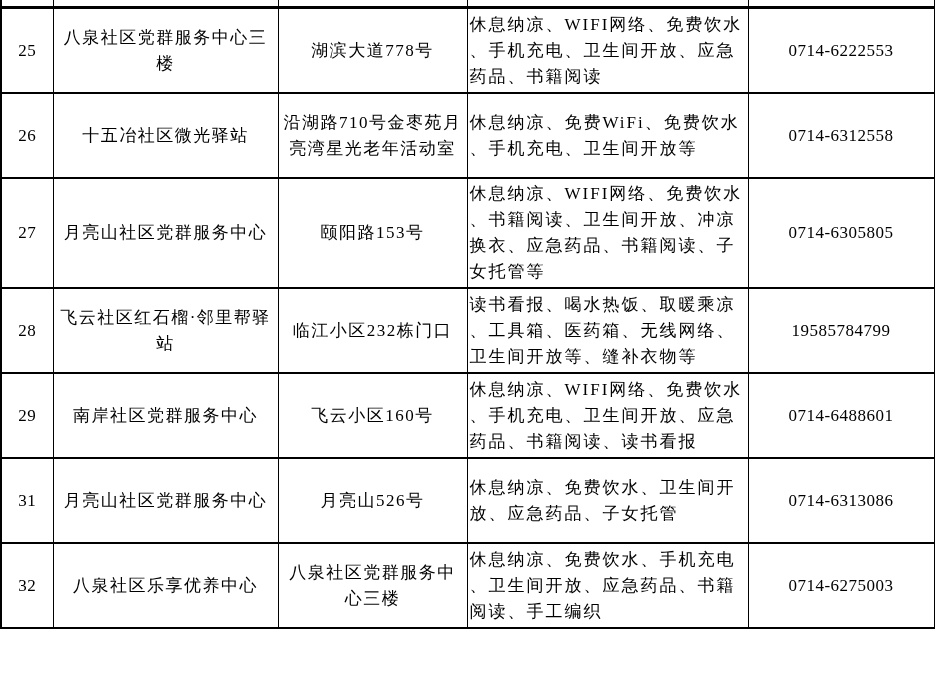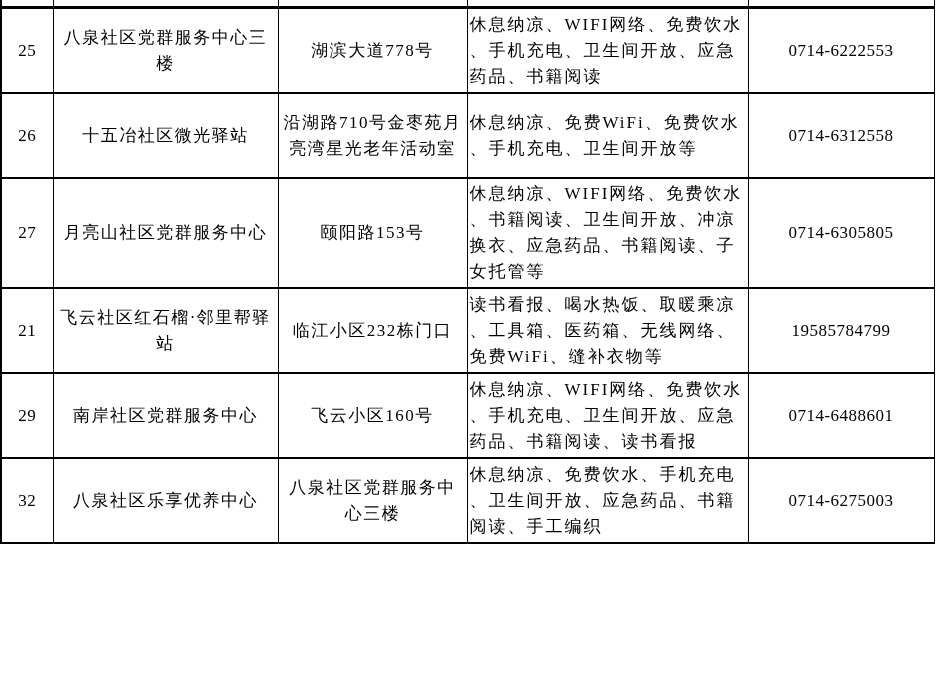--- a/index.html
+++ b/index.html
@@ -82,32 +82,39 @@
     <td class="c-phone">0714-6312558</td>
   </tr>
         <tr class="data-row">
     <td class="c-num">27</td>
     <td class="c-name">月亮山社区党群服务中心</td>
     <td class="c-addr">颐阳路153号</td>
     <td class="c-serv">休息纳凉、WIFI网络、免费饮水、书籍阅读、卫生间开放、冲凉换衣、应急药品、书籍阅读、子女托管等</td>
     <td class="c-phone">0714-6305805</td>
   </tr>
         <tr class="data-row">
-    <td class="c-num">21</td>
+    <td class="c-num">28</td>
     <td class="c-name">飞云社区红石榴·邻里帮驿站</td>
     <td class="c-addr">临江小区232栋门口</td>
-    <td class="c-serv">读书看报、喝水热饭、取暖乘凉、工具箱、医药箱、无线网络、免费WiFi、缝补衣物等</td>
+    <td class="c-serv">读书看报、喝水热饭、取暖乘凉、工具箱、医药箱、无线网络、卫生间开放等、缝补衣物等</td>
     <td class="c-phone">19585784799</td>
   </tr>
         <tr class="data-row">
     <td class="c-num">29</td>
     <td class="c-name">南岸社区党群服务中心</td>
     <td class="c-addr">飞云小区160号</td>
     <td class="c-serv">休息纳凉、WIFI网络、免费饮水、手机充电、卫生间开放、应急药品、书籍阅读、读书看报</td>
     <td class="c-phone">0714-6488601</td>
+  </tr>
+        <tr class="data-row">
+    <td class="c-num">31</td>
+    <td class="c-name">月亮山社区党群服务中心</td>
+    <td class="c-addr">月亮山526号</td>
+    <td class="c-serv">休息纳凉、免费饮水、卫生间开放、应急药品、子女托管</td>
+    <td class="c-phone">0714-6313086</td>
   </tr>
         <tr class="data-row">
     <td class="c-num">32</td>
     <td class="c-name">八泉社区乐享优养中心</td>
     <td class="c-addr">八泉社区党群服务中心三楼</td>
     <td class="c-serv">休息纳凉、免费饮水、手机充电、卫生间开放、应急药品、书籍阅读、手工编织</td>
     <td class="c-phone">0714-6275003</td>
   </tr>
     </tbody>
   </table>

